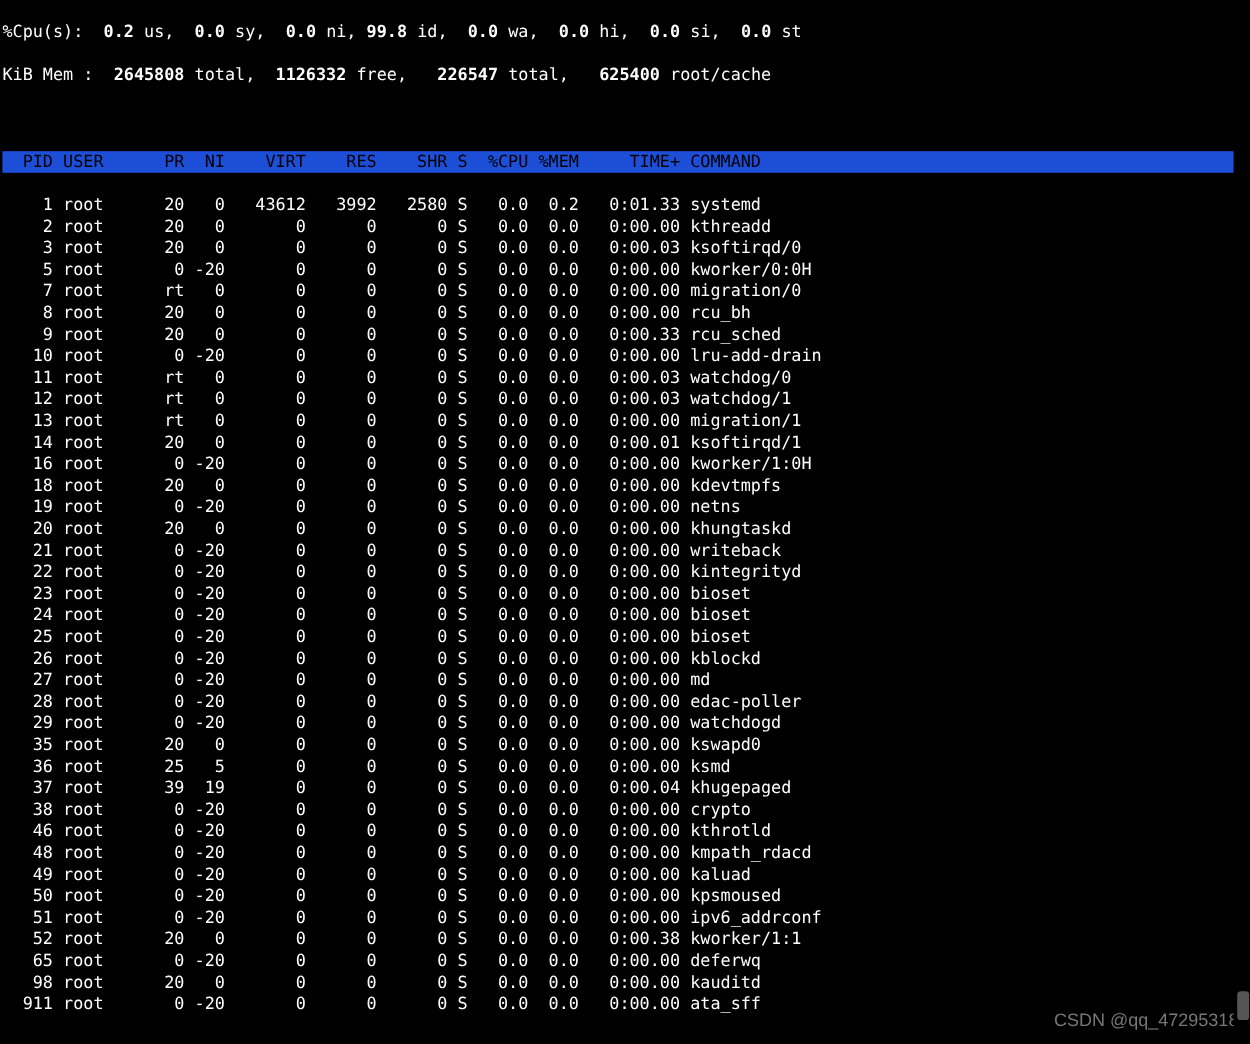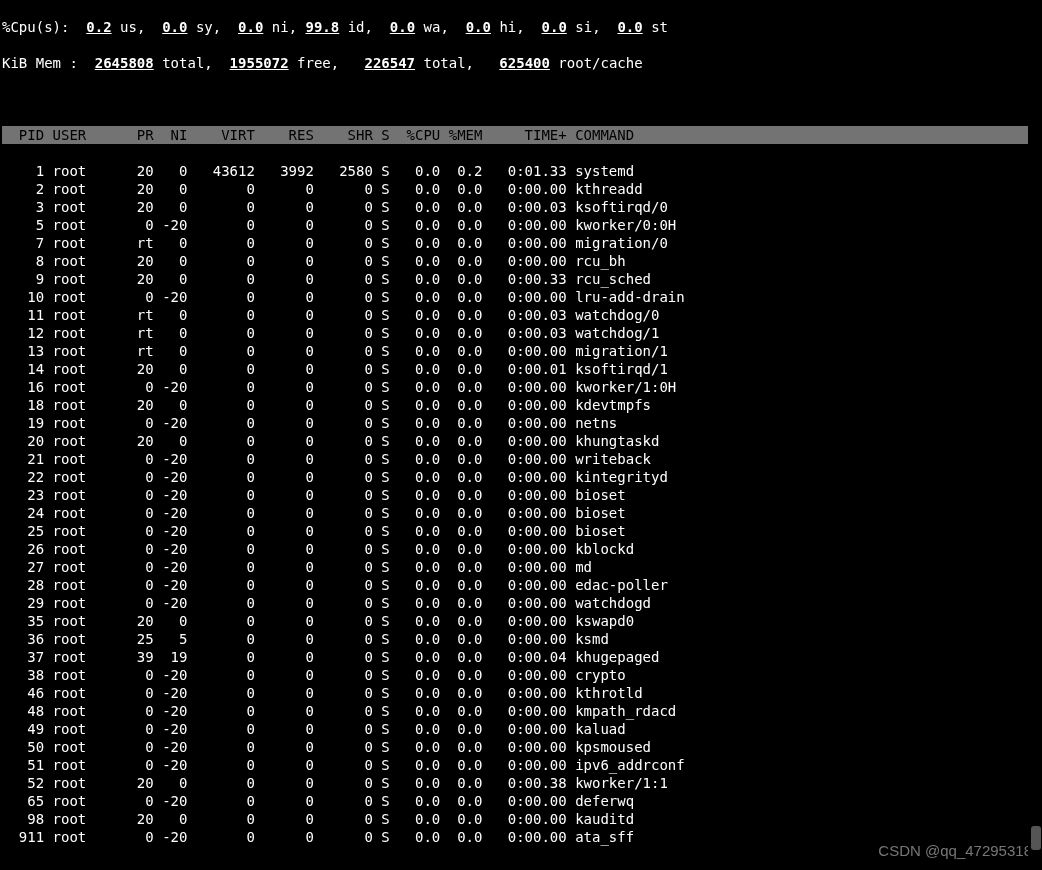--- a/index.html
+++ b/index.html
@@ -1,27 +1,27 @@
 <!DOCTYPE html>
 <html><head>
 <meta charset="utf-8">
 <style>
   html,body{margin:0;padding:0;background:#000;color:#fff;font-family:monospace;font-size:14px;line-height:18px;width:1042px;height:870px;overflow:hidden;}
   .term{padding:0 2px;white-space:pre;}
-  .bold{font-weight:bold;text-decoration:underline;}
-  .ctitle{background:#737373;color:#000;width:100%;display:block;}
+  .bold{font-weight:bold;}
+  .ctitle{background:#1d4ed8;color:#000;width:100%;display:block;}
   .wm{position:absolute;right:10px;bottom:10px;color:#777;font-family:sans-serif;font-size:15px;}
   .scroll{position:absolute;right:0;top:0;width:14px;height:870px;background:#000;}
   .thumb{position:absolute;right:1px;bottom:20px;width:10px;height:24px;background:#555;border-radius:3px;}
 </style>
 </head>
 <body>
 <div class="term">
 <div><span>%Cpu(s):  </span><span class="bold">0.2</span><span> us,  </span><span class="bold">0.0</span><span> sy,  </span><span class="bold">0.0</span><span> ni, </span><span class="bold">99.8</span><span> id,  </span><span class="bold">0.0</span><span> wa,  </span><span class="bold">0.0</span><span> hi,  </span><span class="bold">0.0</span><span> si,  </span><span class="bold">0.0</span><span> st</span></div>
-<div><span>KiB Mem :  </span><span class="bold">2645808</span><span> total,  </span><span class="bold">1955072</span><span> free,   </span><span class="bold">226547</span><span> total,   </span><span class="bold">625400</span><span> root/cache</span></div>
+<div><span>KiB Mem :  </span><span class="bold">2645808</span><span> total,  </span><span class="bold">1126332</span><span> free,   </span><span class="bold">226547</span><span> total,   </span><span class="bold">625400</span><span> root/cache</span></div>
 <div> </div>
 <div class="ctitle">  PID USER      PR  NI    VIRT    RES    SHR S  %CPU %MEM     TIME+ COMMAND                                            </div>
 <div id="procs"><div>    1 root      20   0   43612   3992   2580 S   0.0  0.2   0:01.33 systemd</div><div>    2 root      20   0       0      0      0 S   0.0  0.0   0:00.00 kthreadd</div><div>    3 root      20   0       0      0      0 S   0.0  0.0   0:00.03 ksoftirqd/0</div><div>    5 root       0 -20       0      0      0 S   0.0  0.0   0:00.00 kworker/0:0H</div><div>    7 root      rt   0       0      0      0 S   0.0  0.0   0:00.00 migration/0</div><div>    8 root      20   0       0      0      0 S   0.0  0.0   0:00.00 rcu_bh</div><div>    9 root      20   0       0      0      0 S   0.0  0.0   0:00.33 rcu_sched</div><div>   10 root       0 -20       0      0      0 S   0.0  0.0   0:00.00 lru-add-drain</div><div>   11 root      rt   0       0      0      0 S   0.0  0.0   0:00.03 watchdog/0</div><div>   12 root      rt   0       0      0      0 S   0.0  0.0   0:00.03 watchdog/1</div><div>   13 root      rt   0       0      0      0 S   0.0  0.0   0:00.00 migration/1</div><div>   14 root      20   0       0      0      0 S   0.0  0.0   0:00.01 ksoftirqd/1</div><div>   16 root       0 -20       0      0      0 S   0.0  0.0   0:00.00 kworker/1:0H</div><div>   18 root      20   0       0      0      0 S   0.0  0.0   0:00.00 kdevtmpfs</div><div>   19 root       0 -20       0      0      0 S   0.0  0.0   0:00.00 netns</div><div>   20 root      20   0       0      0      0 S   0.0  0.0   0:00.00 khungtaskd</div><div>   21 root       0 -20       0      0      0 S   0.0  0.0   0:00.00 writeback</div><div>   22 root       0 -20       0      0      0 S   0.0  0.0   0:00.00 kintegrityd</div><div>   23 root       0 -20       0      0      0 S   0.0  0.0   0:00.00 bioset</div><div>   24 root       0 -20       0      0      0 S   0.0  0.0   0:00.00 bioset</div><div>   25 root       0 -20       0      0      0 S   0.0  0.0   0:00.00 bioset</div><div>   26 root       0 -20       0      0      0 S   0.0  0.0   0:00.00 kblockd</div><div>   27 root       0 -20       0      0      0 S   0.0  0.0   0:00.00 md</div><div>   28 root       0 -20       0      0      0 S   0.0  0.0   0:00.00 edac-poller</div><div>   29 root       0 -20       0      0      0 S   0.0  0.0   0:00.00 watchdogd</div><div>   35 root      20   0       0      0      0 S   0.0  0.0   0:00.00 kswapd0</div><div>   36 root      25   5       0      0      0 S   0.0  0.0   0:00.00 ksmd</div><div>   37 root      39  19       0      0      0 S   0.0  0.0   0:00.04 khugepaged</div><div>   38 root       0 -20       0      0      0 S   0.0  0.0   0:00.00 crypto</div><div>   46 root       0 -20       0      0      0 S   0.0  0.0   0:00.00 kthrotld</div><div>   48 root       0 -20       0      0      0 S   0.0  0.0   0:00.00 kmpath_rdacd</div><div>   49 root       0 -20       0      0      0 S   0.0  0.0   0:00.00 kaluad</div><div>   50 root       0 -20       0      0      0 S   0.0  0.0   0:00.00 kpsmoused</div><div>   51 root       0 -20       0      0      0 S   0.0  0.0   0:00.00 ipv6_addrconf</div><div>   52 root      20   0       0      0      0 S   0.0  0.0   0:00.38 kworker/1:1</div><div>   65 root       0 -20       0      0      0 S   0.0  0.0   0:00.00 deferwq</div><div>   98 root      20   0       0      0      0 S   0.0  0.0   0:00.00 kauditd</div><div>  911 root       0 -20       0      0      0 S   0.0  0.0   0:00.00 ata_sff</div></div>
 
 
 </div>
 <div class="wm">CSDN @qq_47295318</div>
 <div class="scroll">
     <div class="thumb"></div>
   </div>

